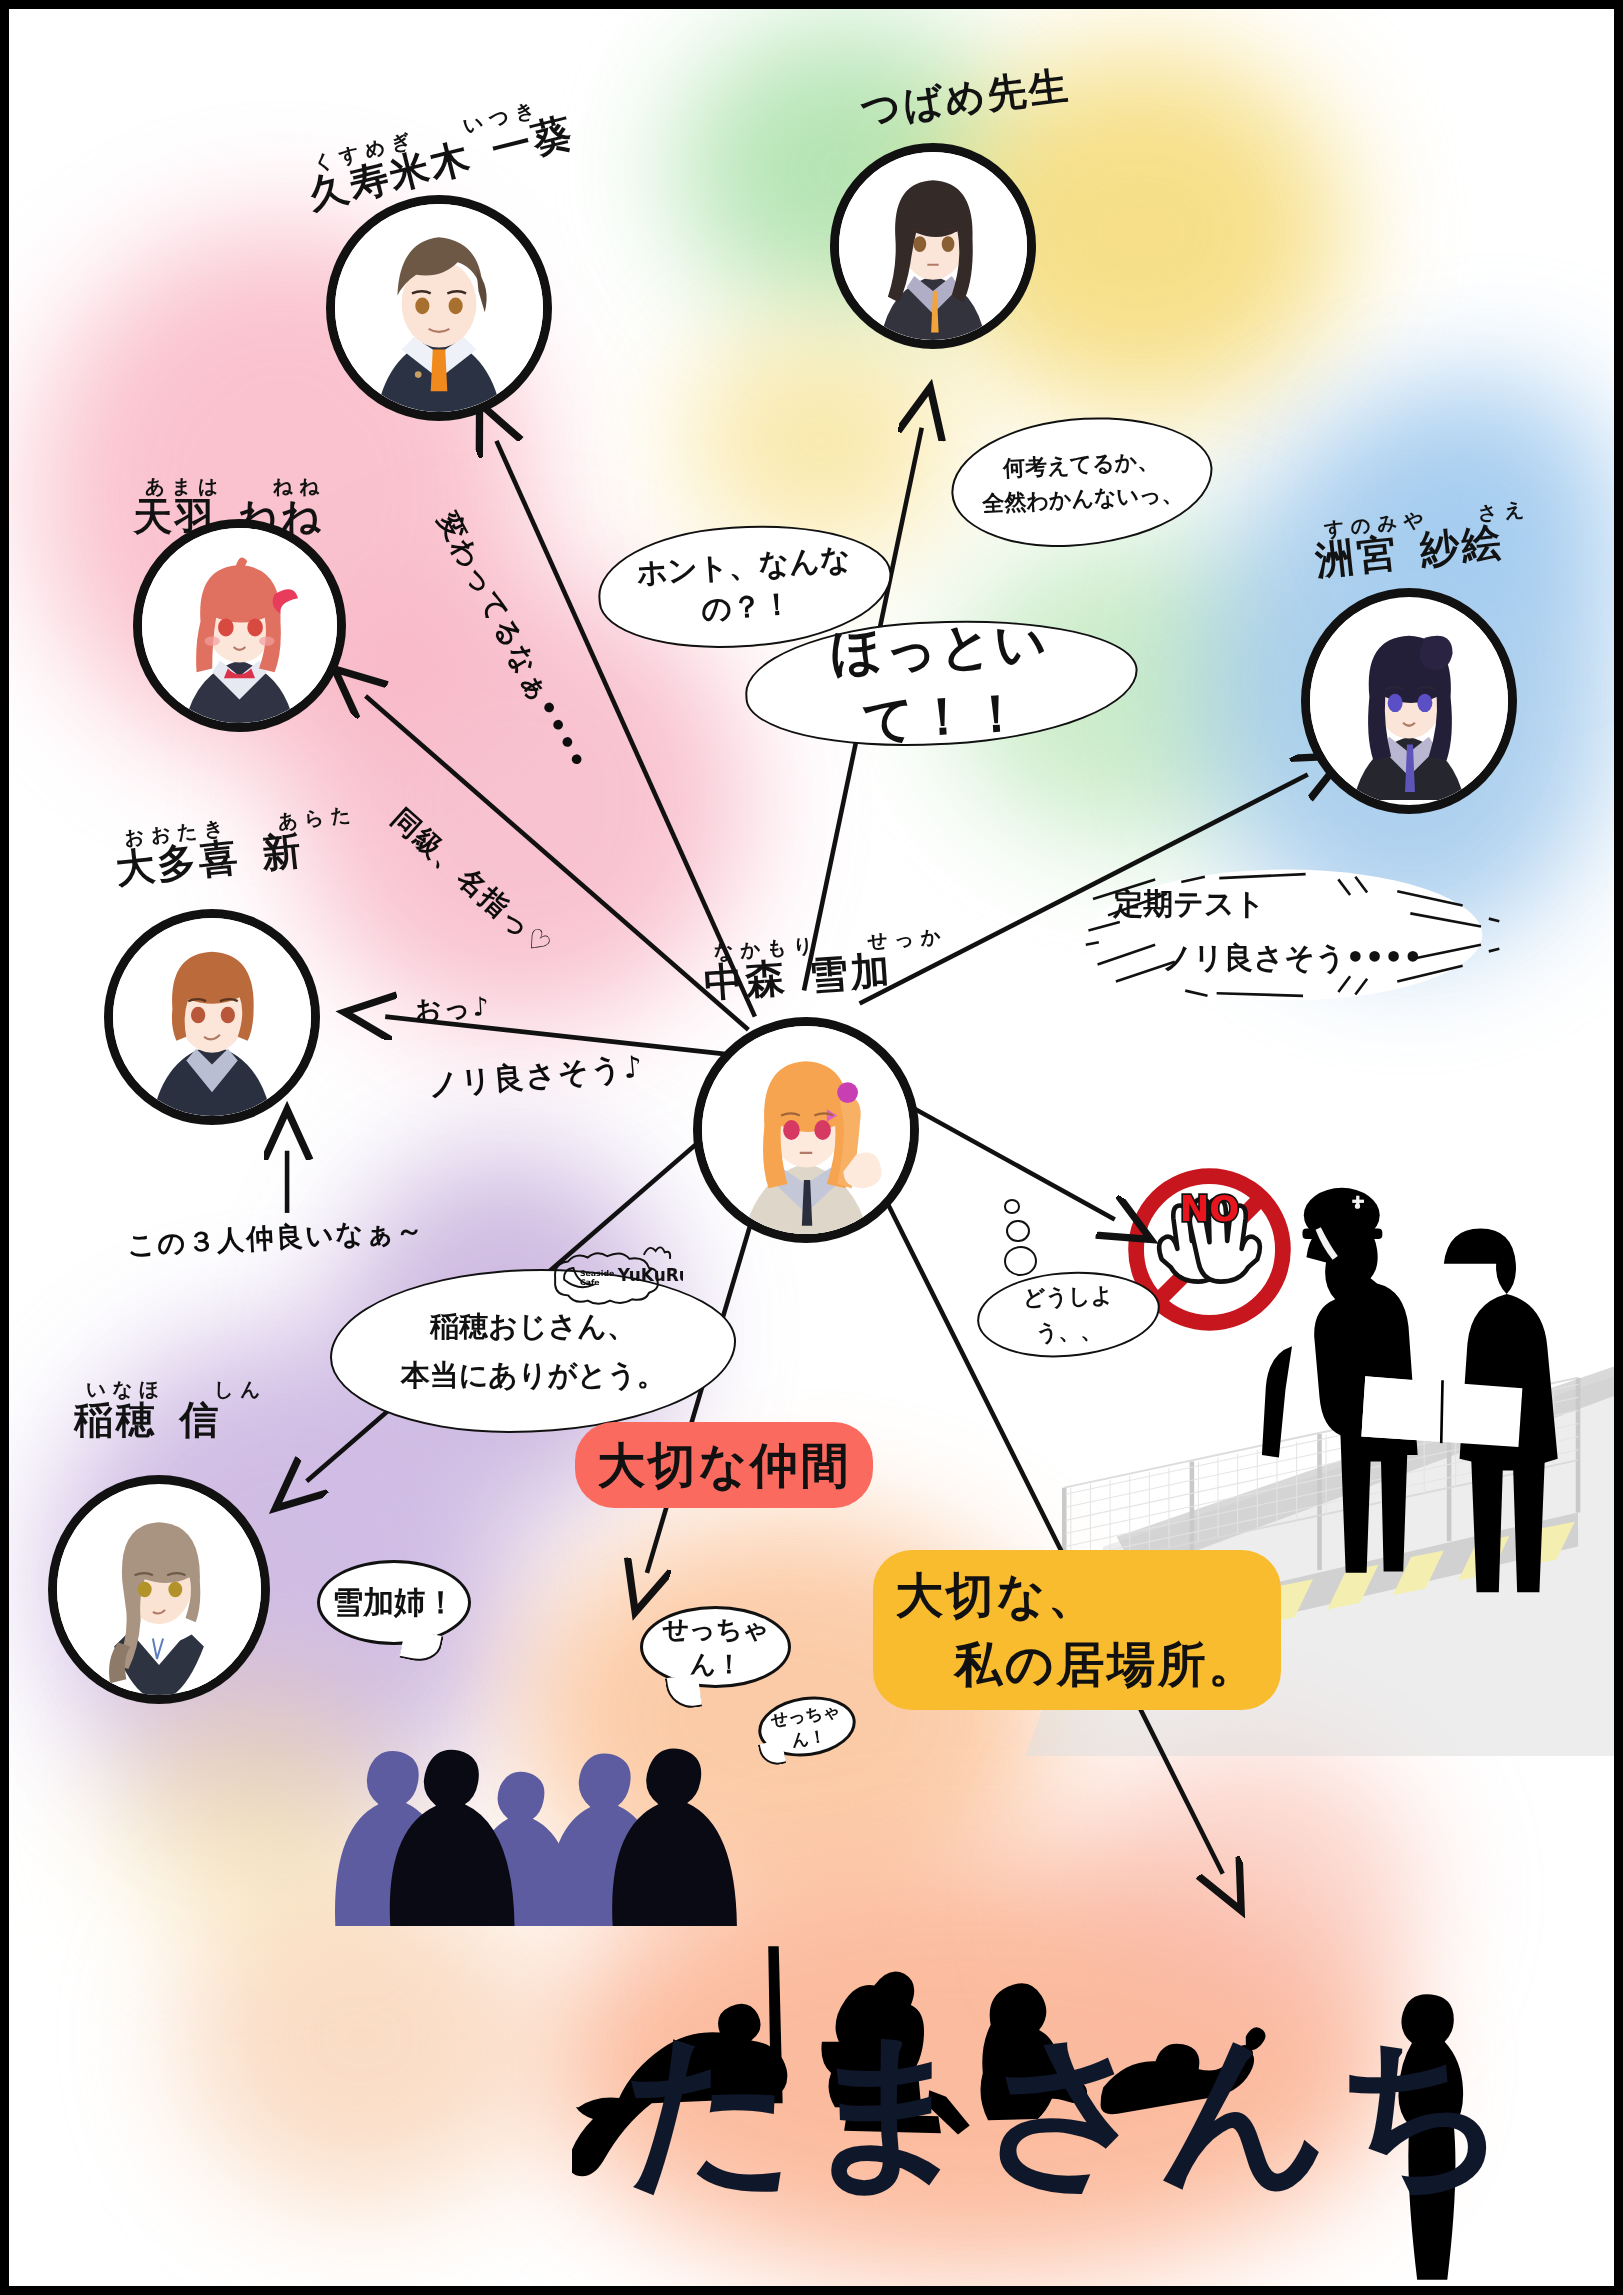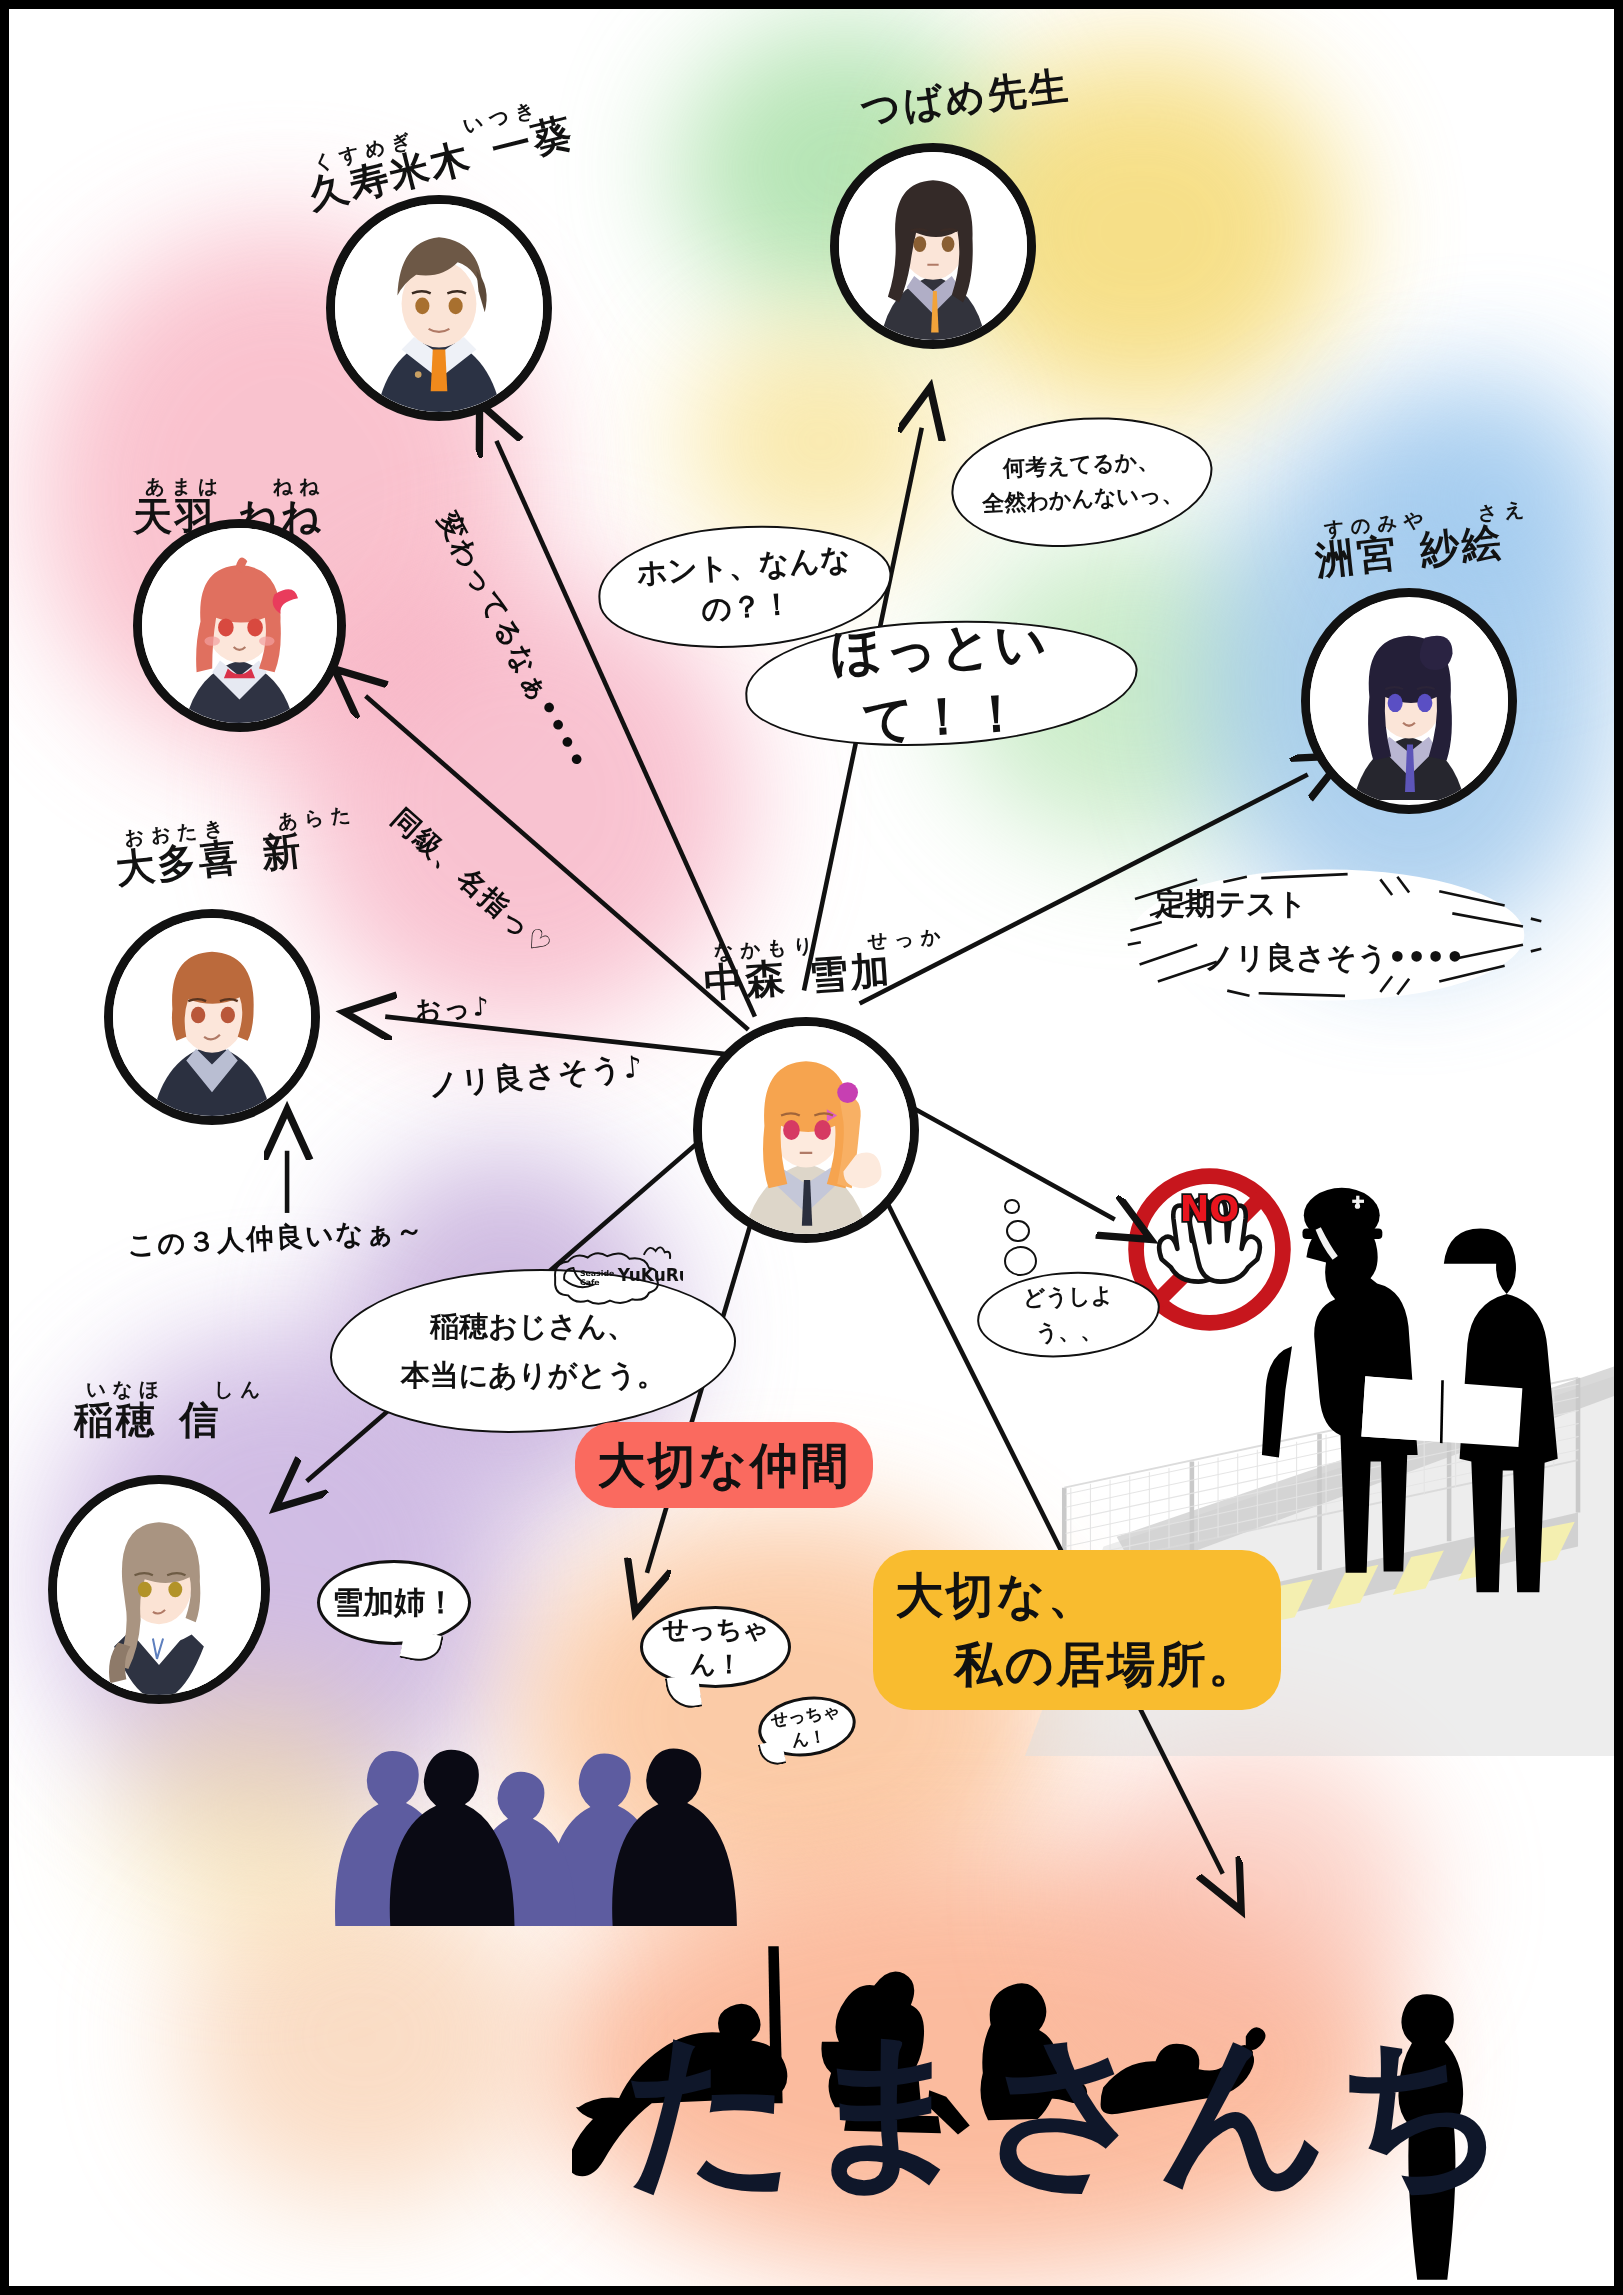--- a/index.html
+++ b/index.html
@@ -424,21 +424,21 @@
     <span>
       <span>何考えてるか、</span><br>
       <span>全然わかんないっ、</span>
     </span>
   </div>
 
   <div class="bub spikebub" style="left:736px;top:612px;width:393px;height:124px;transform:rotate(-3deg);font-size:51px;font-weight:900;letter-spacing:2.6px;">
     <span>ほっといて！！</span>
   </div>
 
-  <div class="bub" style="left:1090px;top:844px;width:458px;height:164px;">
+  <div class="bub" style="left:1048px;top:844px;width:458px;height:164px;">
     <svg viewBox="0 0 700 250" style="position:absolute;left:0;top:0;width:100%;height:100%;">
       <ellipse cx="350" cy="125" rx="300" ry="100" fill="#fff"></ellipse>
       <g stroke="#111" stroke-width="4" fill="none">
         <path d="M55,70 L150,40"></path>
           <path d="M78,95 L168,62"></path>
           <path d="M48,118 L96,105"></path>
         <path d="M44,140 L64,136"></path>
           <path d="M62,170 L150,140"></path>
           <path d="M90,196 L180,166"></path>
         <path d="M248,38 L380,32"></path>

